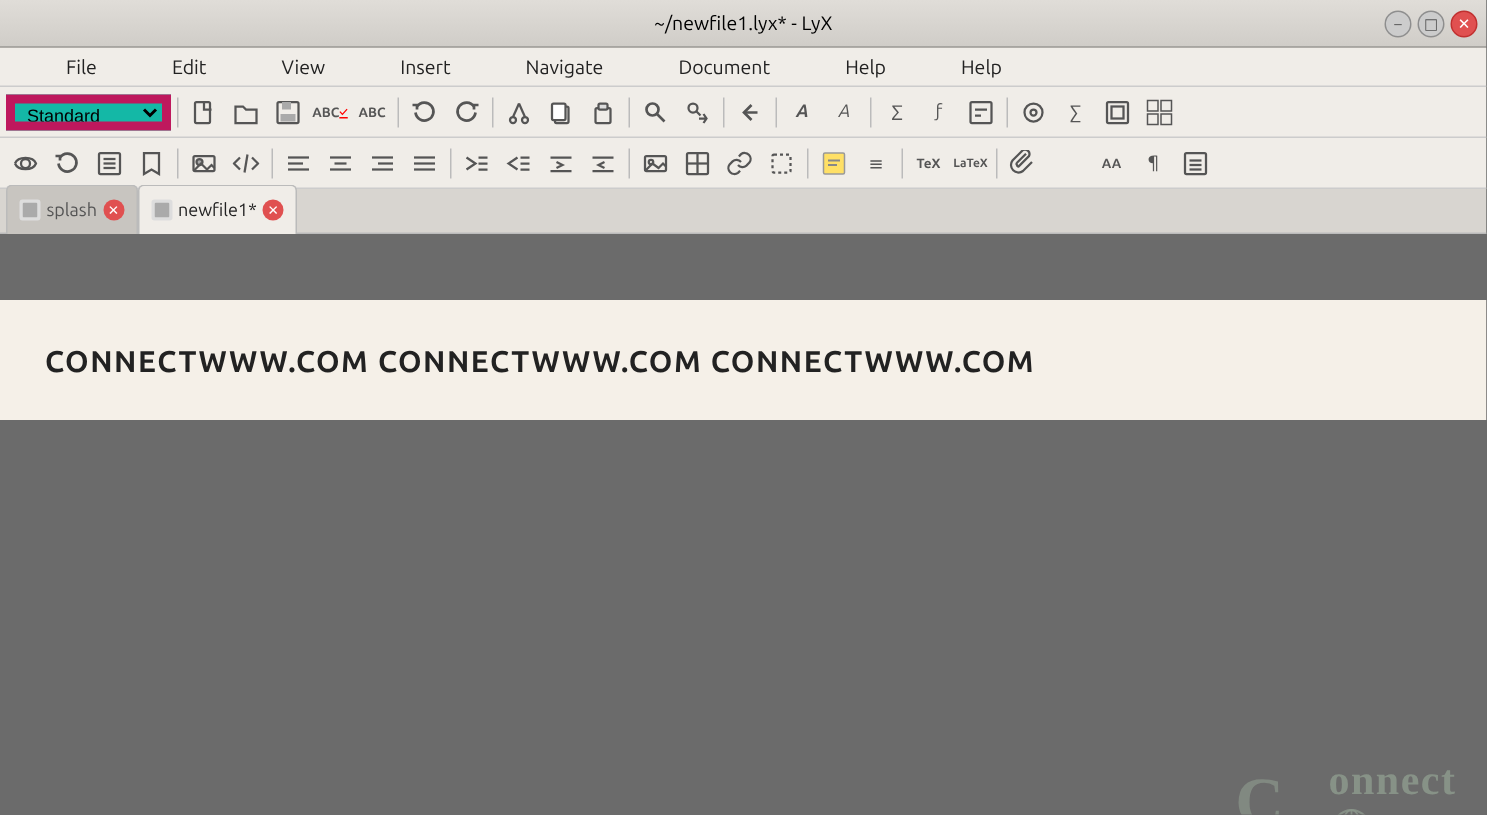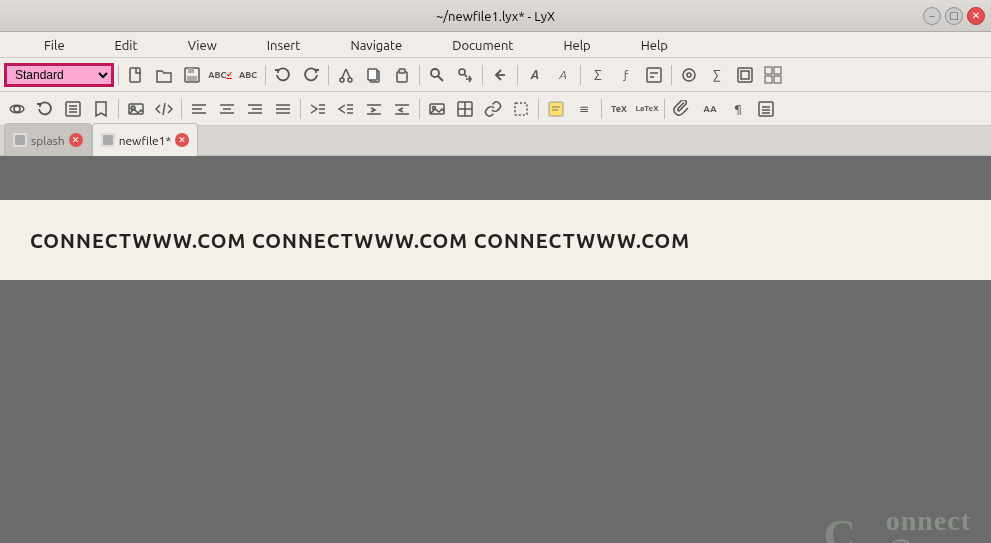--- a/index.html
+++ b/index.html
@@ -73,22 +73,22 @@
       height: 34px;
       display: flex;
       align-items: center;
       padding: 2px 4px;
       gap: 2px;
       border-bottom: 1px solid #ccc;
     }
     .toolbar-select {
       height: 24px;
       font-size: 12px;
-      background: #f9a8d4;
-      border: 3px solid #be185d;
+      background: #14b8a6;
+      border: 6px solid #be185d;
       padding: 0 4px;
       width: 110px;
       cursor: pointer;
     }
     .tb-btn {
       width: 26px;
       height: 26px;
       display: flex;
       align-items: center;
       justify-content: center;
@@ -520,21 +520,21 @@
   <div class="tb-btn" title="Annotation" style="font-size:12px;color:#555;">≡</div>
   <div class="tb-sep"></div>
   <div class="tb-btn" title="TeX" style="font-size:9px;color:#555;font-weight:bold;">TeX</div>
   <div class="tb-btn" title="LaTeX" style="font-size:8px;color:#555;font-weight:bold;">LaTeX</div>
   <div class="tb-sep"></div>
   <div class="tb-btn" title="Attach">
     <svg class="icon-svg" viewBox="0 0 18 18" fill="none" stroke="#555" stroke-width="1.5">
         <path d="M15 8L9 14a5 5 0 0 1-7-7l7-7a3 3 0 0 1 4 4L6 11a1 1 0 0 1-1-1 1 1 0 0 1 0-1.5l6-6"></path>
       </svg>
   </div>
-  <div class="tb-btn" title="Search" style="font-size:9px;color:#555;font-weight:bold;">AA</div>
+  <div class="tb-btn" title="Search" style="font-size:9px;color:#555;font-weight:bold;margin-left:31px;">AA</div>
   <div class="tb-btn" title="References" style="font-size:12px;color:#555;">¶</div>
   <div class="tb-btn" title="Help">
     <svg class="icon-svg" viewBox="0 0 18 18" fill="none" stroke="#555" stroke-width="1.5">
         <rect x="2" y="2" width="14" height="14" rx="1"></rect>
         <line x1="5" y1="7" x2="13" y2="7"></line>
         <line x1="5" y1="10" x2="13" y2="10"></line>
         <line x1="5" y1="13" x2="13" y2="13"></line>
       </svg>
   </div>
 </div>

